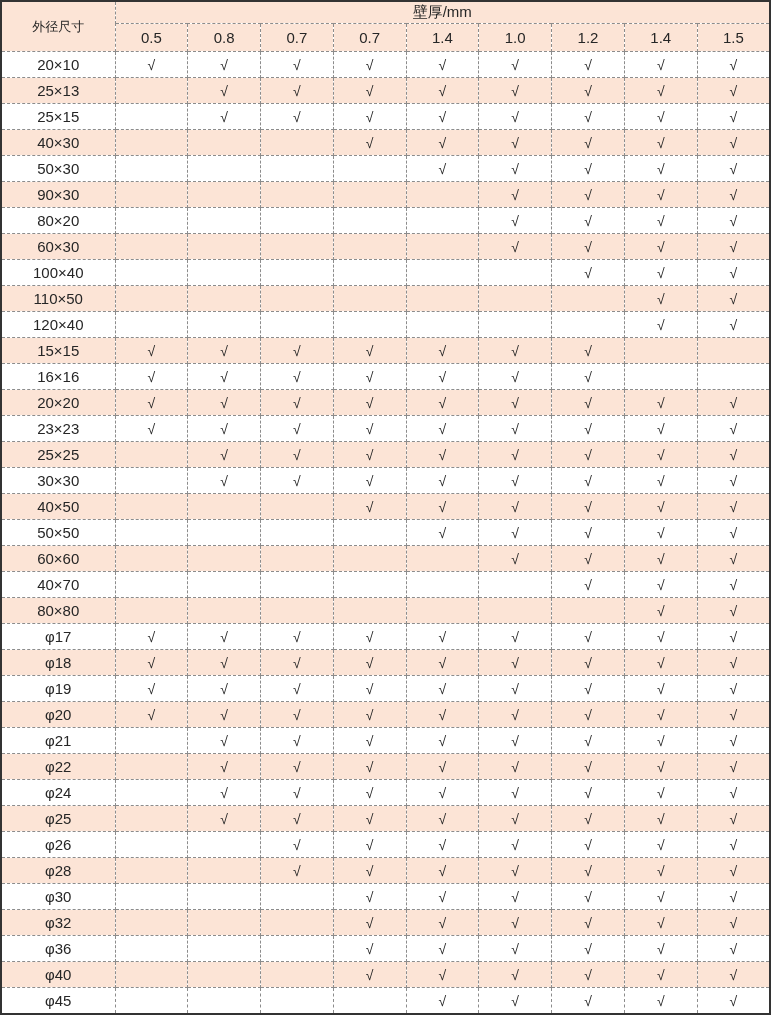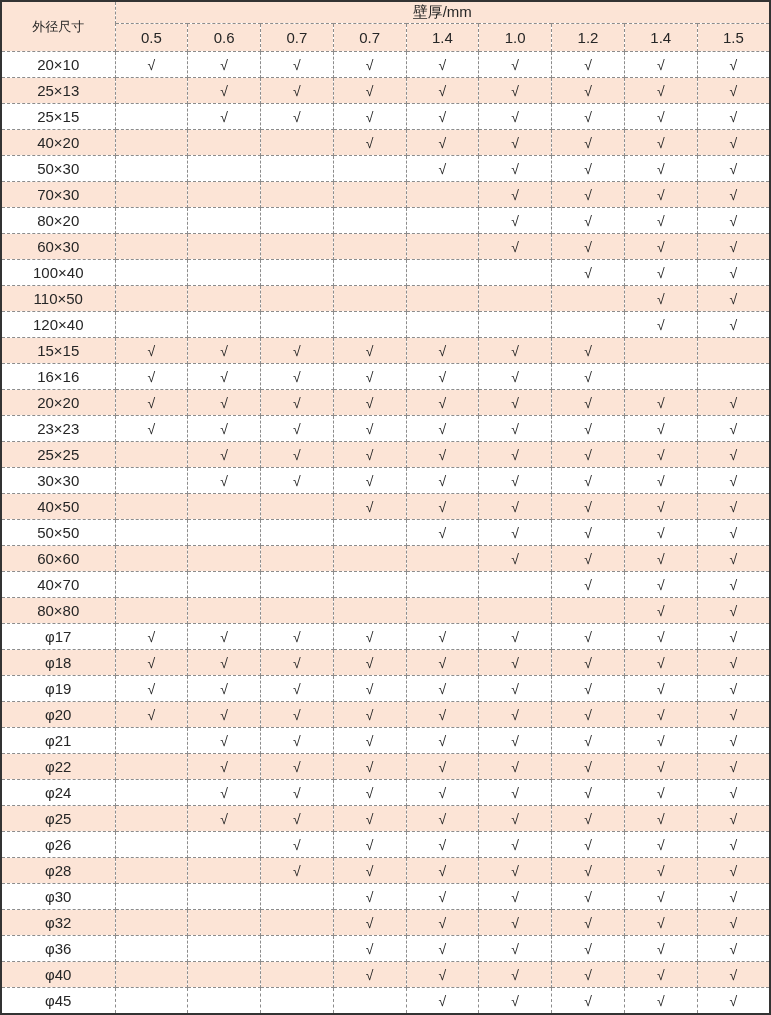--- a/index.html
+++ b/index.html
@@ -48,21 +48,21 @@
       <col class="size-col">
       <col span="9">
     </colgroup>
     <thead>
       <tr>
         <th rowspan="2" class="corner">外径尺寸</th>
         <th colspan="9" class="group">壁厚/mm</th>
       </tr>
       <tr id="thickness-row">
           <th class="thick-col">0.5</th>
-          <th class="thick-col">0.6</th>
+          <th class="thick-col">0.8</th>
           <th class="thick-col">0.7</th>
           <th class="thick-col">0.7</th>
           <th class="thick-col">1.4</th>
           <th class="thick-col">1.0</th>
           <th class="thick-col">1.2</th>
           <th class="thick-col">1.4</th>
           <th class="thick-col">1.5</th>
         </tr>
     </thead>
     <tbody id="table-body">
@@ -96,21 +96,21 @@
           <td class="check">√</td>
           <td class="check">√</td>
           <td class="check">√</td>
           <td class="check">√</td>
           <td class="check">√</td>
           <td class="check">√</td>
           <td class="check">√</td>
           <td class="check">√</td>
         </tr>
         <tr class="alt">
-          <td>40×20</td>
+          <td>40×30</td>
           <td class="check"></td>
           <td class="check"></td>
           <td class="check"></td>
           <td class="check">√</td>
           <td class="check">√</td>
           <td class="check">√</td>
           <td class="check">√</td>
           <td class="check">√</td>
           <td class="check">√</td>
         </tr>
@@ -120,21 +120,21 @@
           <td class="check"></td>
           <td class="check"></td>
           <td class="check"></td>
           <td class="check">√</td>
           <td class="check">√</td>
           <td class="check">√</td>
           <td class="check">√</td>
           <td class="check">√</td>
         </tr>
         <tr class="alt">
-          <td>70×30</td>
+          <td>90×30</td>
           <td class="check"></td>
           <td class="check"></td>
           <td class="check"></td>
           <td class="check"></td>
           <td class="check"></td>
           <td class="check">√</td>
           <td class="check">√</td>
           <td class="check">√</td>
           <td class="check">√</td>
         </tr>

